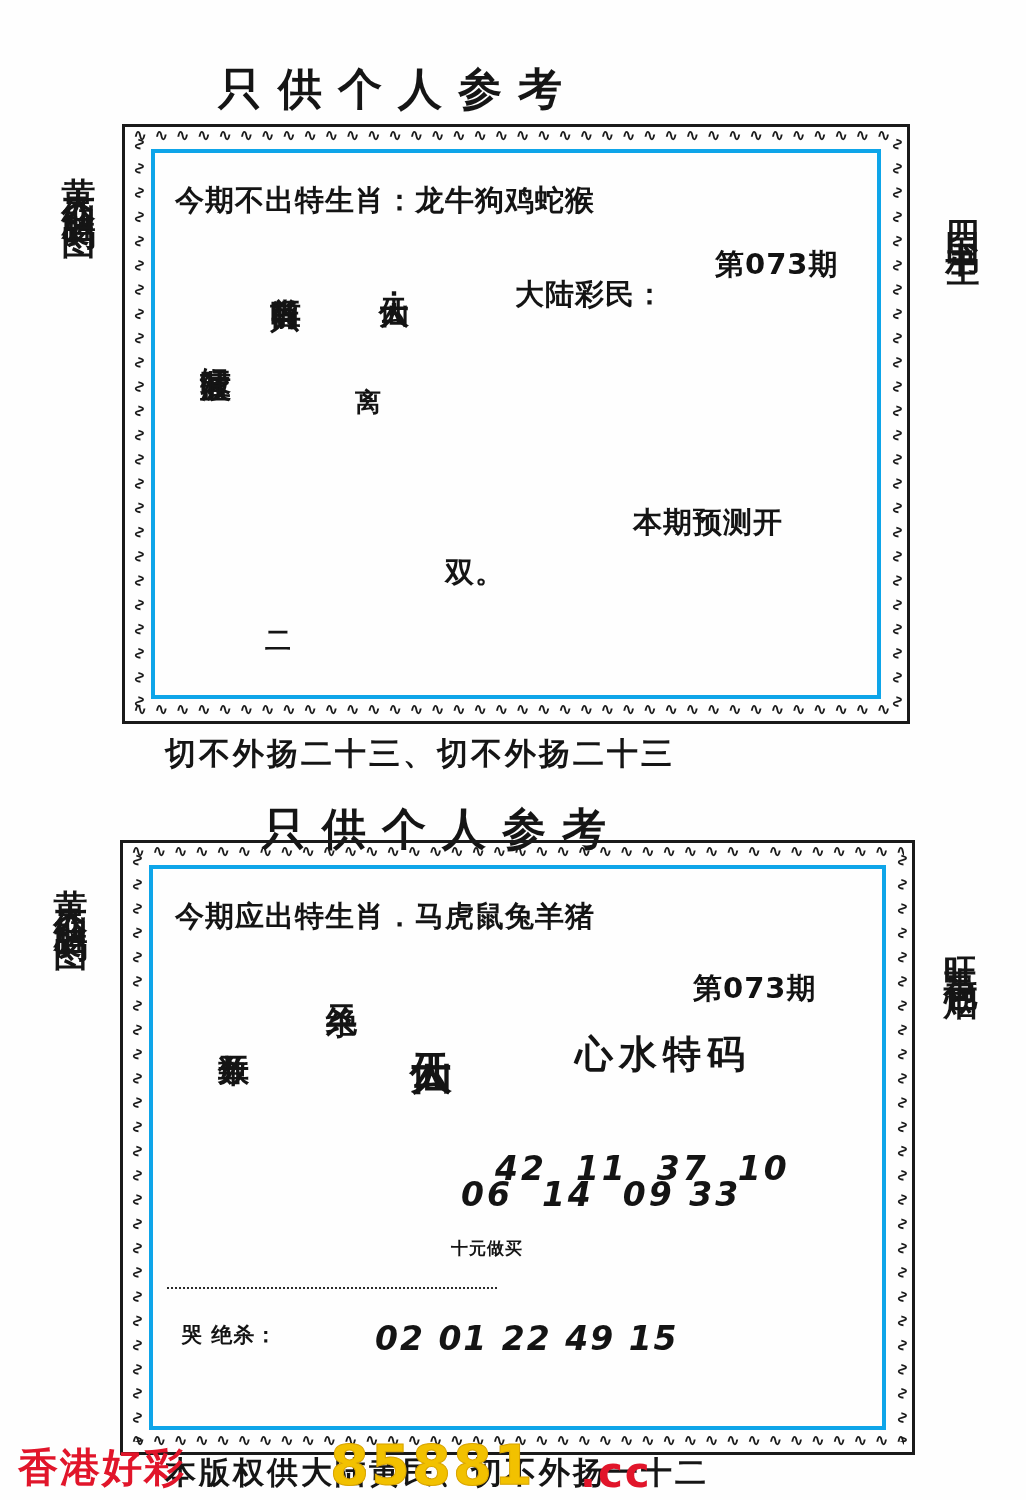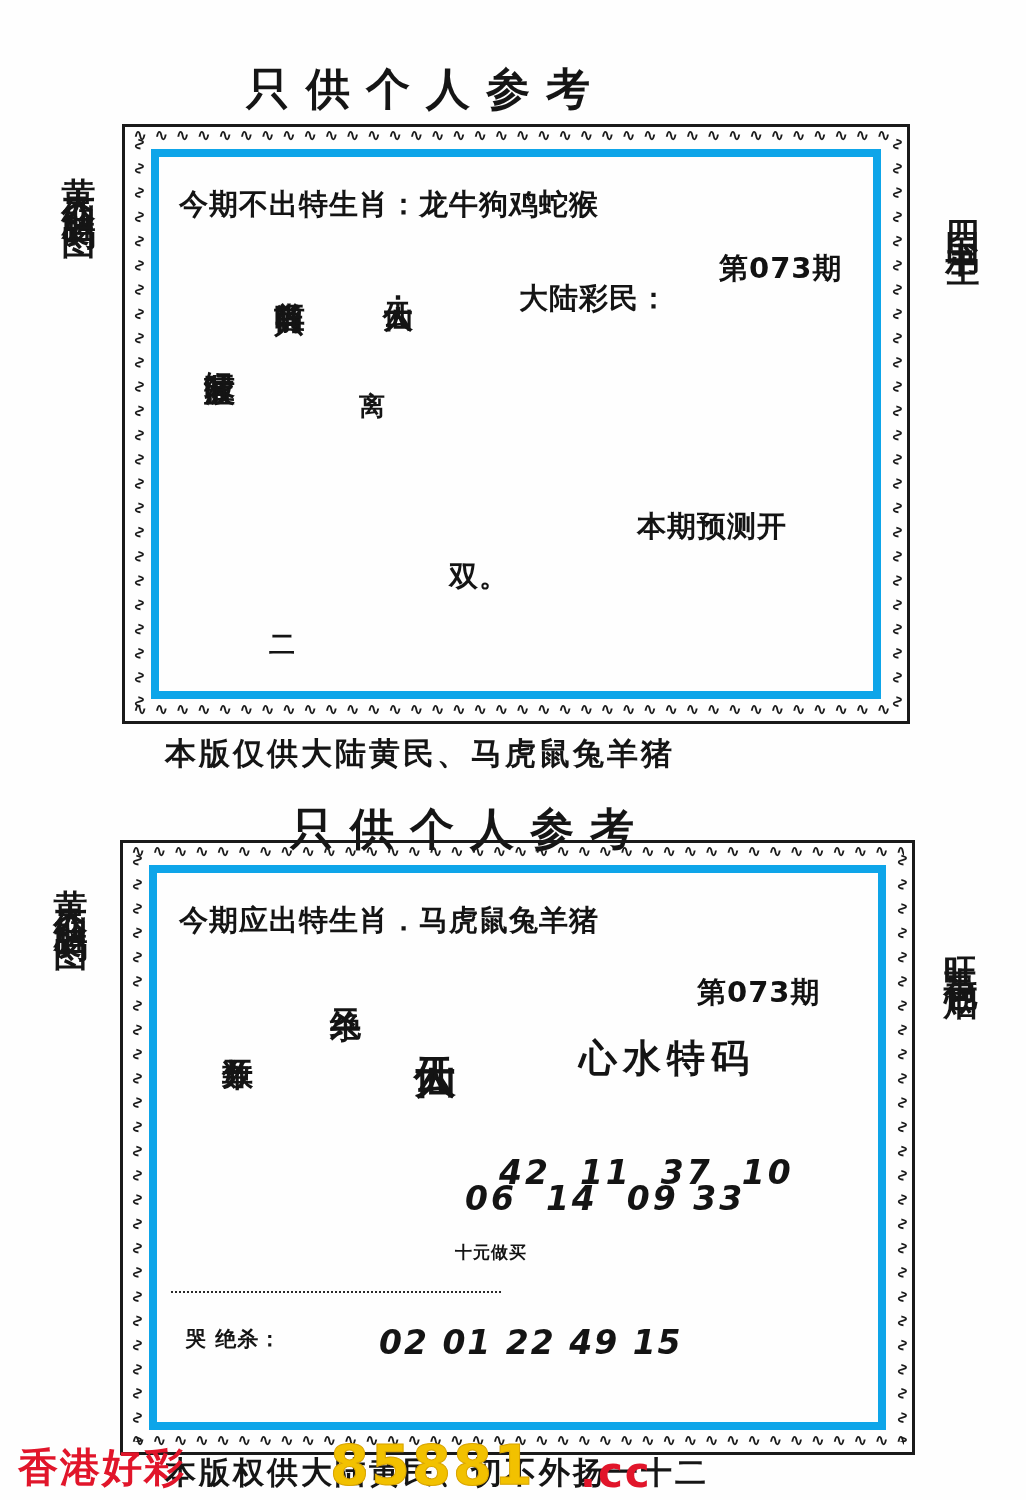--- a/index.html
+++ b/index.html
@@ -30,21 +30,21 @@
   
   .panel{
     position:absolute;
     border:3px solid #1a1a1a;
     box-sizing:border-box;
     background:transparent;
   }
   .panel-inner{
     position:absolute;
     left:26px;top:22px;right:26px;bottom:22px;
-    border:8px solid #0ea5e9;
+    border:4px solid #0ea5e9;
     box-sizing:border-box;
   }
   
   .squig{
     position:absolute;
     color:#1a1a1a;
     font-size:17px;
     line-height:12px;
     font-weight:700;
     white-space:pre;
@@ -61,21 +61,20 @@
     letter-spacing:10px;
   }
 
   
   .big-title{
     position:absolute;
     font-size:44px;
     font-weight:700;
     letter-spacing:16px;
     color:#151515;
-    margin-left:28px;
   }
   .side-title{
     position:absolute;
     font-size:34px;
     font-weight:700;
     letter-spacing:10px;
     color:#151515;
   }
   .footer-line{
     position:absolute;
@@ -144,21 +143,21 @@
         <div class="t hw" style="left:110px;top:470px;font-size:26px;">二</div>
 
         <div class="t hw" style="left:360px;top:122px;font-size:29px;">大陆彩民：</div>
 
         <div class="t hw" style="left:478px;top:350px;font-size:29px;">本期预测开</div>
 
         <div class="t hw" style="left:290px;top:400px;font-size:29px;">双。</div>
       </div>
     </div>
 
-    <div class="footer-line hw" style="left:165px;top:733px;">本版仅供大陆黄民、马虎鼠兔羊猪</div>
+    <div class="footer-line hw" style="left:165px;top:733px;">切不外扬二十三、切不外扬二十三</div>
   </div>
 
   <div>
 
     <div class="big-title hw" style="left:262px;top:800px;">只供个人参考</div>
 
     <div class="side-title vert hw" style="left:48px;top:862px;height:520px;">黄大仙解码图</div>
 
     <div class="side-title vert hw" style="left:938px;top:930px;height:370px;">旺事包烟</div>
 

